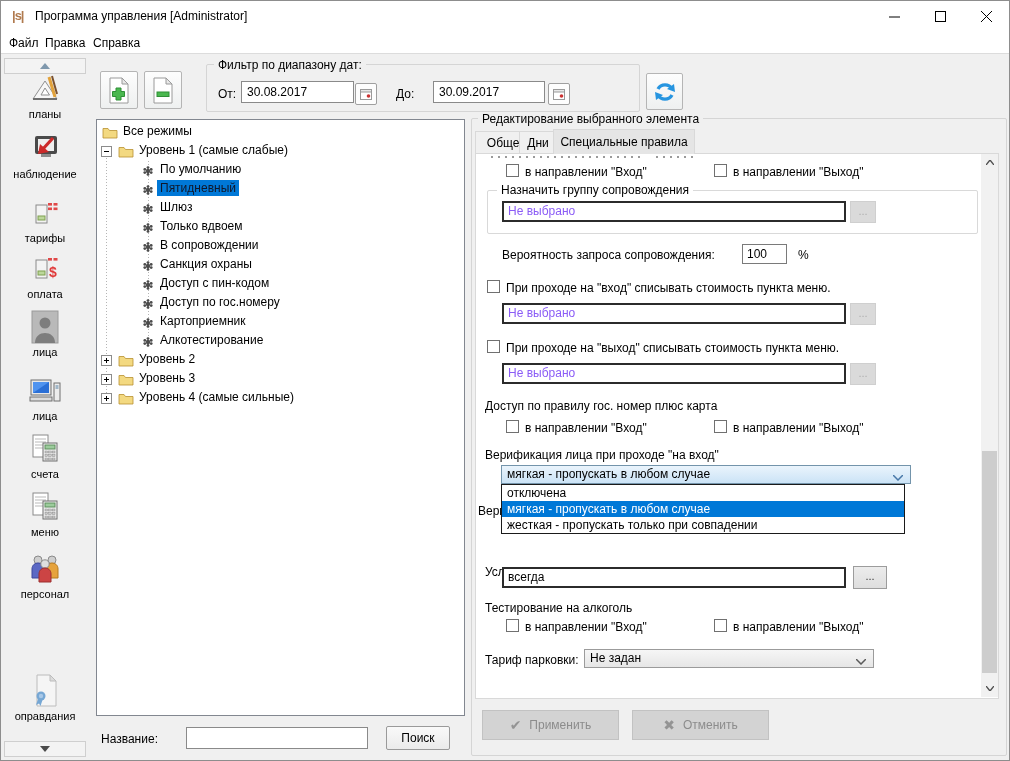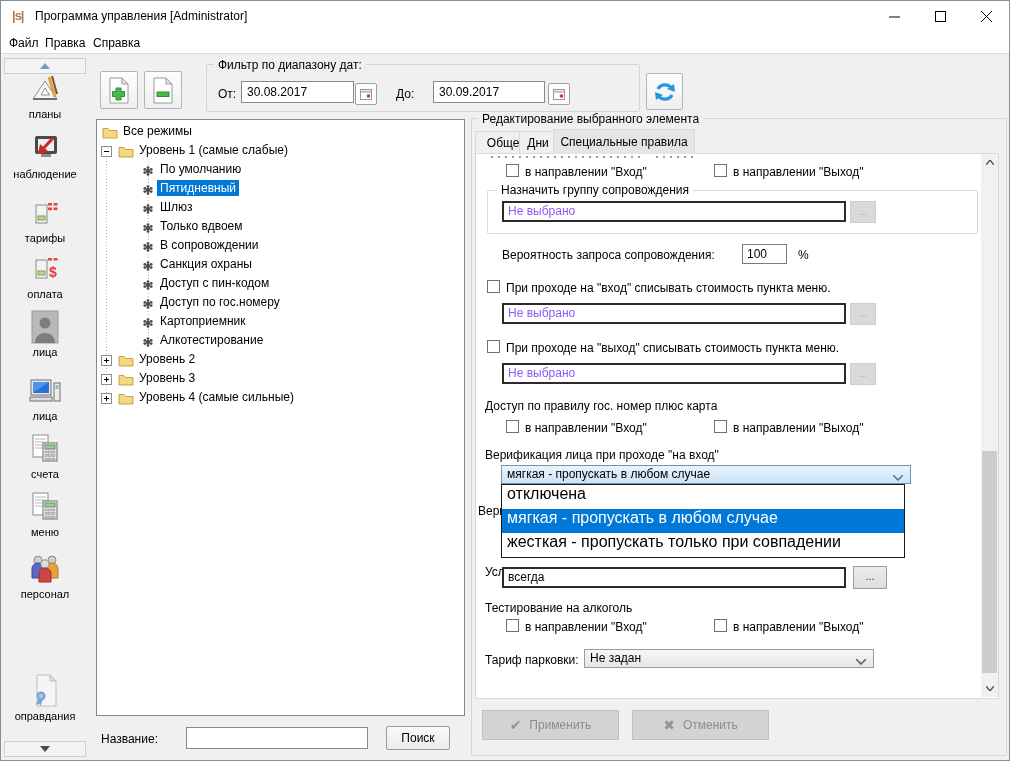--- a/index.html
+++ b/index.html
@@ -24,21 +24,21 @@
   
   .toolbtn{position:absolute;width:36px;height:36px;background:linear-gradient(#fdfdfd,#eef0f0);border:1px solid #b5b5b5;border-radius:2px;display:flex;align-items:center;justify-content:center}
   .fieldset{position:absolute;border:1px solid #d5d5d5;border-radius:2px}
   .legend{position:absolute;font-size:12px;padding:0 4px;background:#f0f0f0;white-space:nowrap}
   .datebox{position:absolute;height:22px;border:1px solid #8a8a8a;background:#fff;font-family:inherit;font-size:12px;padding:0 5px;box-sizing:border-box}
   .calbtn{position:absolute;width:20px;height:20px;background:#fdfdfd;border:1px solid #9f9f9f;border-radius:2px;display:flex;align-items:center;justify-content:center}
   .flabel{position:absolute;font-size:12px}
   
   .treepanel{position:absolute;left:95px;top:118px;width:367px;height:595px;background:#fff;border:1px solid #828790}
   .t-label{position:absolute;font-size:12px;white-space:nowrap;padding:1px 3px}
-  .t-label.sel{background:#0078d7;color:#ffffff}
+  .t-label.sel{background:#0078d7;color:#0f172a}
   .t-icon{position:absolute}
   .expander{position:absolute;width:11px;height:11px;background:#fff;border:1px solid #8c8c8c;box-sizing:border-box;z-index:2}
   .expander .h{position:absolute;left:2px;right:2px;top:4px;height:1px;background:#000}
   .expander .v{position:absolute;top:2px;bottom:2px;left:4px;width:1px;background:#000}
   .dotline{position:absolute;width:1px;background-image:repeating-linear-gradient(#b5b5b5 0 1px,transparent 1px 3px)}
   
   .searchbox{position:absolute;border:1px solid #8a8a8a;background:#fff;font-family:inherit;font-size:12px;padding:0 4px;box-sizing:border-box}
   .btn{position:absolute;background:linear-gradient(#f9f9f9,#ebebeb);border:1px solid #9a9a9a;border-radius:2px;font-size:12px;display:flex;align-items:center;justify-content:center}
   
   .tab{position:absolute;height:22px;top:130px;background:#f0f0f0;border:1px solid #d9d9d9;border-bottom:none;display:flex;align-items:center;justify-content:center;font-size:12px;box-sizing:border-box}
@@ -50,21 +50,21 @@
   .gray-t{color:#8b5cf6}
   .more-d{position:absolute;width:26px;height:22px;background:#dadada;border:1px solid #cfcfcf;color:#aeaeae;font-size:11px;text-align:center;line-height:18px;box-sizing:border-box}
   .more-e{position:absolute;width:34px;height:23px;background:linear-gradient(#ececec,#dedede);border:1px solid #9c9c9c;color:#333;font-size:11px;text-align:center;line-height:19px;box-sizing:border-box}
   .wfieldset{position:absolute;border:1px solid #d9d9d9;border-radius:2px}
   .wlegend{position:absolute;font-size:12px;background:#fff;padding:0 4px;white-space:nowrap}
   .numbox{position:absolute;width:45px;height:20px;border:1px solid #7a7a7a;background:#fff;font-size:12px;padding:0 4px;box-sizing:border-box;font-family:inherit}
   .combo{position:absolute;height:19px;background:linear-gradient(#eaf4fc,#cbe3f6);border:1px solid #7394ab;box-sizing:border-box;font-size:12px;line-height:17px;padding:0 5px;white-space:nowrap}
   .combo2{position:absolute;height:19px;background:linear-gradient(#f6f6f6,#e6e6e6);border:1px solid #9b9b9b;box-sizing:border-box;font-size:12px;line-height:17px;padding:0 5px;white-space:nowrap}
   .chev{position:absolute;top:4px}
   .ddlist{position:absolute;left:500px;top:483px;width:402px;background:#fff;border:1px solid #1a1a1a;z-index:6}
-  .ddopt{height:24px;line-height:17px;font-size:16px;padding:0 5px;white-space:nowrap}
+  .ddopt{height:16px;line-height:17px;font-size:12px;padding:0 5px;white-space:nowrap}
   .ddopt.sel{background:#0078d7;color:#fff}
   .clip-strip{position:absolute;height:2px;background-image:repeating-linear-gradient(90deg,#9a9a9a 0 2px,transparent 2px 7px)}
   .bigbtn{position:absolute;width:137px;height:30px;background:#d3d3d3;border:1px solid #c2c2c2;color:#8c8c8c;font-size:12px;display:flex;align-items:center;justify-content:center;gap:8px;box-sizing:border-box}
   .bigbtn .bicon{color:#949494;font-size:14px}
   
   .sbtrack{position:absolute;left:980px;top:153px;width:17px;height:543px;background:#f1f1f1}
   .sbarrow{position:absolute;left:980px;width:17px;height:17px;background:#f1f1f1;display:flex;align-items:center;justify-content:center}
   .sbthumb{position:absolute;left:981px;width:15px;background:#cdcdcd}
 </style>
 </head>

